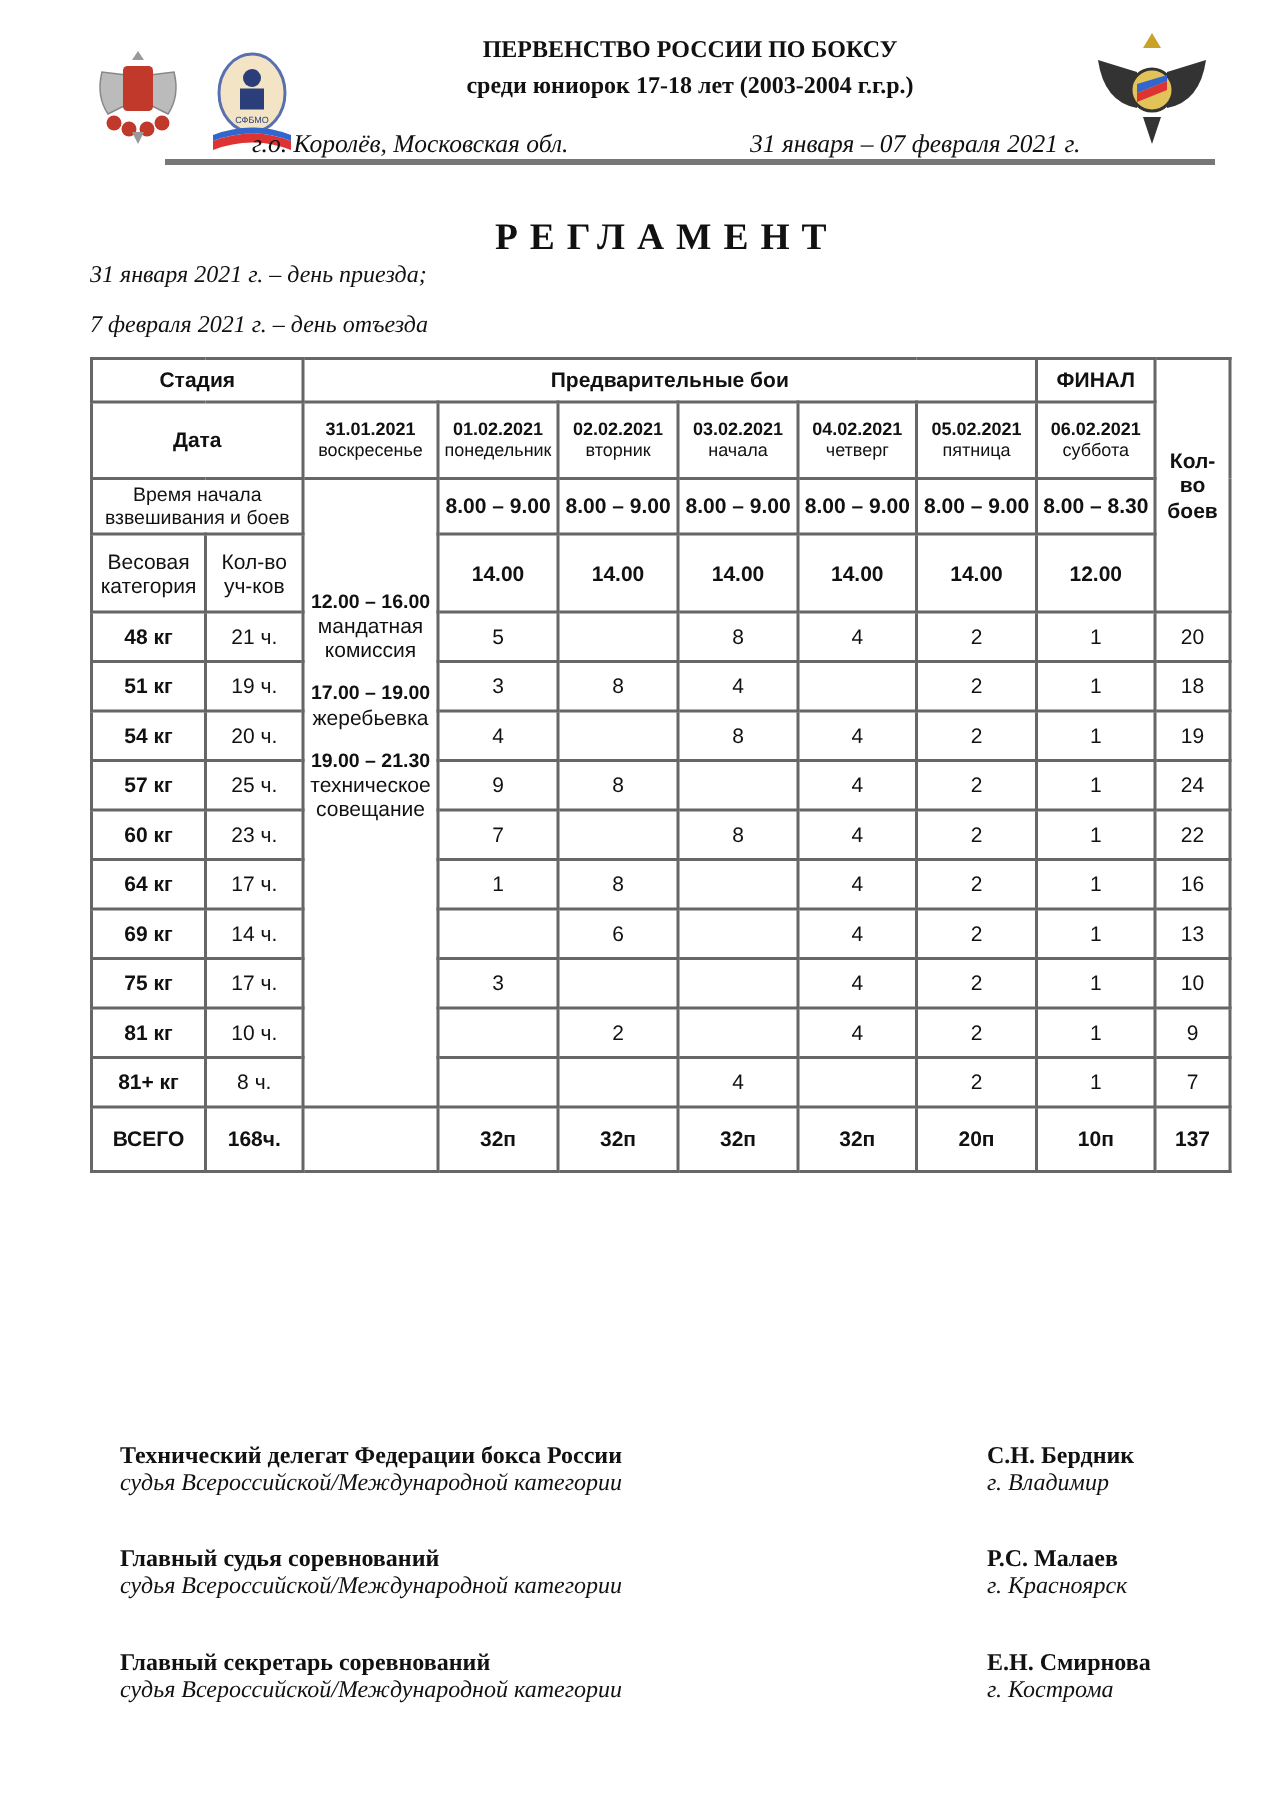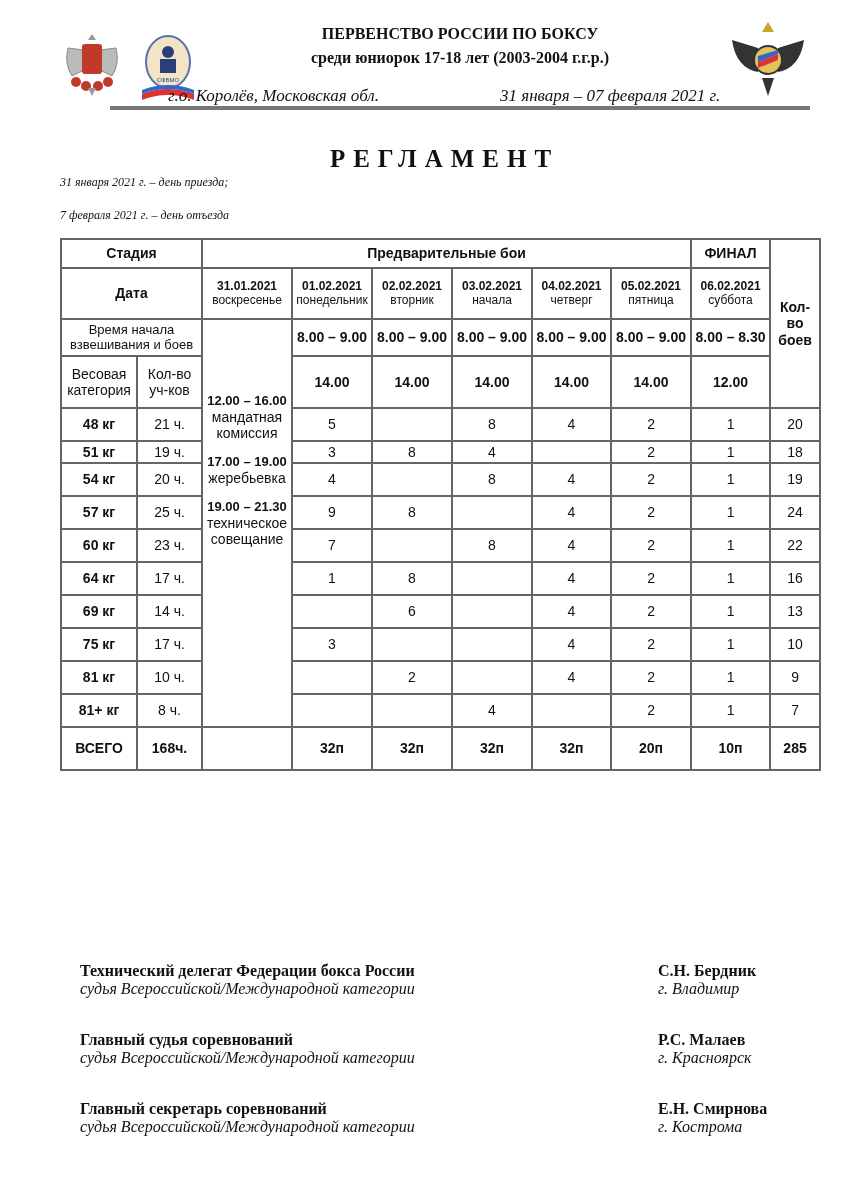--- a/index.html
+++ b/index.html
@@ -13,21 +13,21 @@
   .logo-left2 { left: 138px; top: 32px; width: 60px; height: 70px; }
   .logo-right { left: 728px; top: 18px; width: 80px; height: 82px; }
   .h-title { position: absolute; left: 210px; width: 500px; text-align: center; font-weight: bold; font-size: 16px; }
   .h-title.l1 { top: 25px; }
   .h-title.l2 { top: 49px; }
   .h-loc { position: absolute; top: 86px; left: 168px; font-style: italic; font-size: 17px; }
   .h-dates { position: absolute; top: 86px; left: 500px; font-style: italic; font-size: 17px; }
   .h-rule { position: absolute; top: 106px; left: 110px; width: 700px; height: 4px; background: #777; }
 
   .doc-title { position: absolute; top: 145px; left: 0; width: 849px; text-align: center; font-weight: bold; font-size: 25px; letter-spacing: 8px; padding-left: 40px; box-sizing: border-box; }
-  .note { position: absolute; left: 60px; font-style: italic; font-size: 12px; }
+  .note { position: absolute; left: 60px; font-style: italic; font-size: 16px; }
   .note.n1 { top: 175px; }
   .note.n2 { top: 208px; }
 
   table.grid { position: absolute; left: 60px; top: 238px; border-collapse: collapse; table-layout: fixed; width: 759px; }
   table.grid td { border: 2px solid #666; text-align: center; vertical-align: middle; padding: 0; font-size: 14px; line-height: 1.15; }
   .hdr-lg { font-size: 15px; font-weight: bold; }
   .date { font-size: 12px; font-weight: bold; display: block; }
   .dow { font-size: 12px; display: block; }
   .time-small { font-size: 12px; font-weight: bold; }
   .time-big { font-size: 17px; font-weight: bold; }
@@ -173,21 +173,21 @@
     <td class="weight">48 кг</td>
     <td>21 ч.</td>
     <td>5</td>
     <td></td>
     <td>8</td>
     <td>4</td>
     <td>2</td>
     <td>1</td>
     <td>20</td>
   </tr>
-  <tr style="height:22px">
+  <tr style="height:33px">
     <td class="weight">51 кг</td>
     <td>19 ч.</td>
     <td>3</td>
     <td>8</td>
     <td>4</td>
     <td></td>
     <td>2</td>
     <td>1</td>
     <td>18</td>
   </tr>
@@ -283,21 +283,21 @@
   <tr style="height:43px">
     <td class="total">ВСЕГО</td>
     <td class="total">168ч.</td>
     <td class="total"></td>
     <td class="total">32п</td>
     <td class="total">32п</td>
     <td class="total">32п</td>
     <td class="total">32п</td>
     <td class="total">20п</td>
     <td class="total">10п</td>
-    <td class="total">285</td>
+    <td class="total">137</td>
   </tr>
 </tbody>
   </table>
 
 <div class="sig serif" style="top:962px;">
   <div class="role">Технический делегат Федерации бокса России</div>
   <div class="cat">судья Всероссийской/Международной категории</div>
   <div class="right">
     <div class="name">С.Н. Бердник</div>
     <div class="city">г. Владимир</div>

